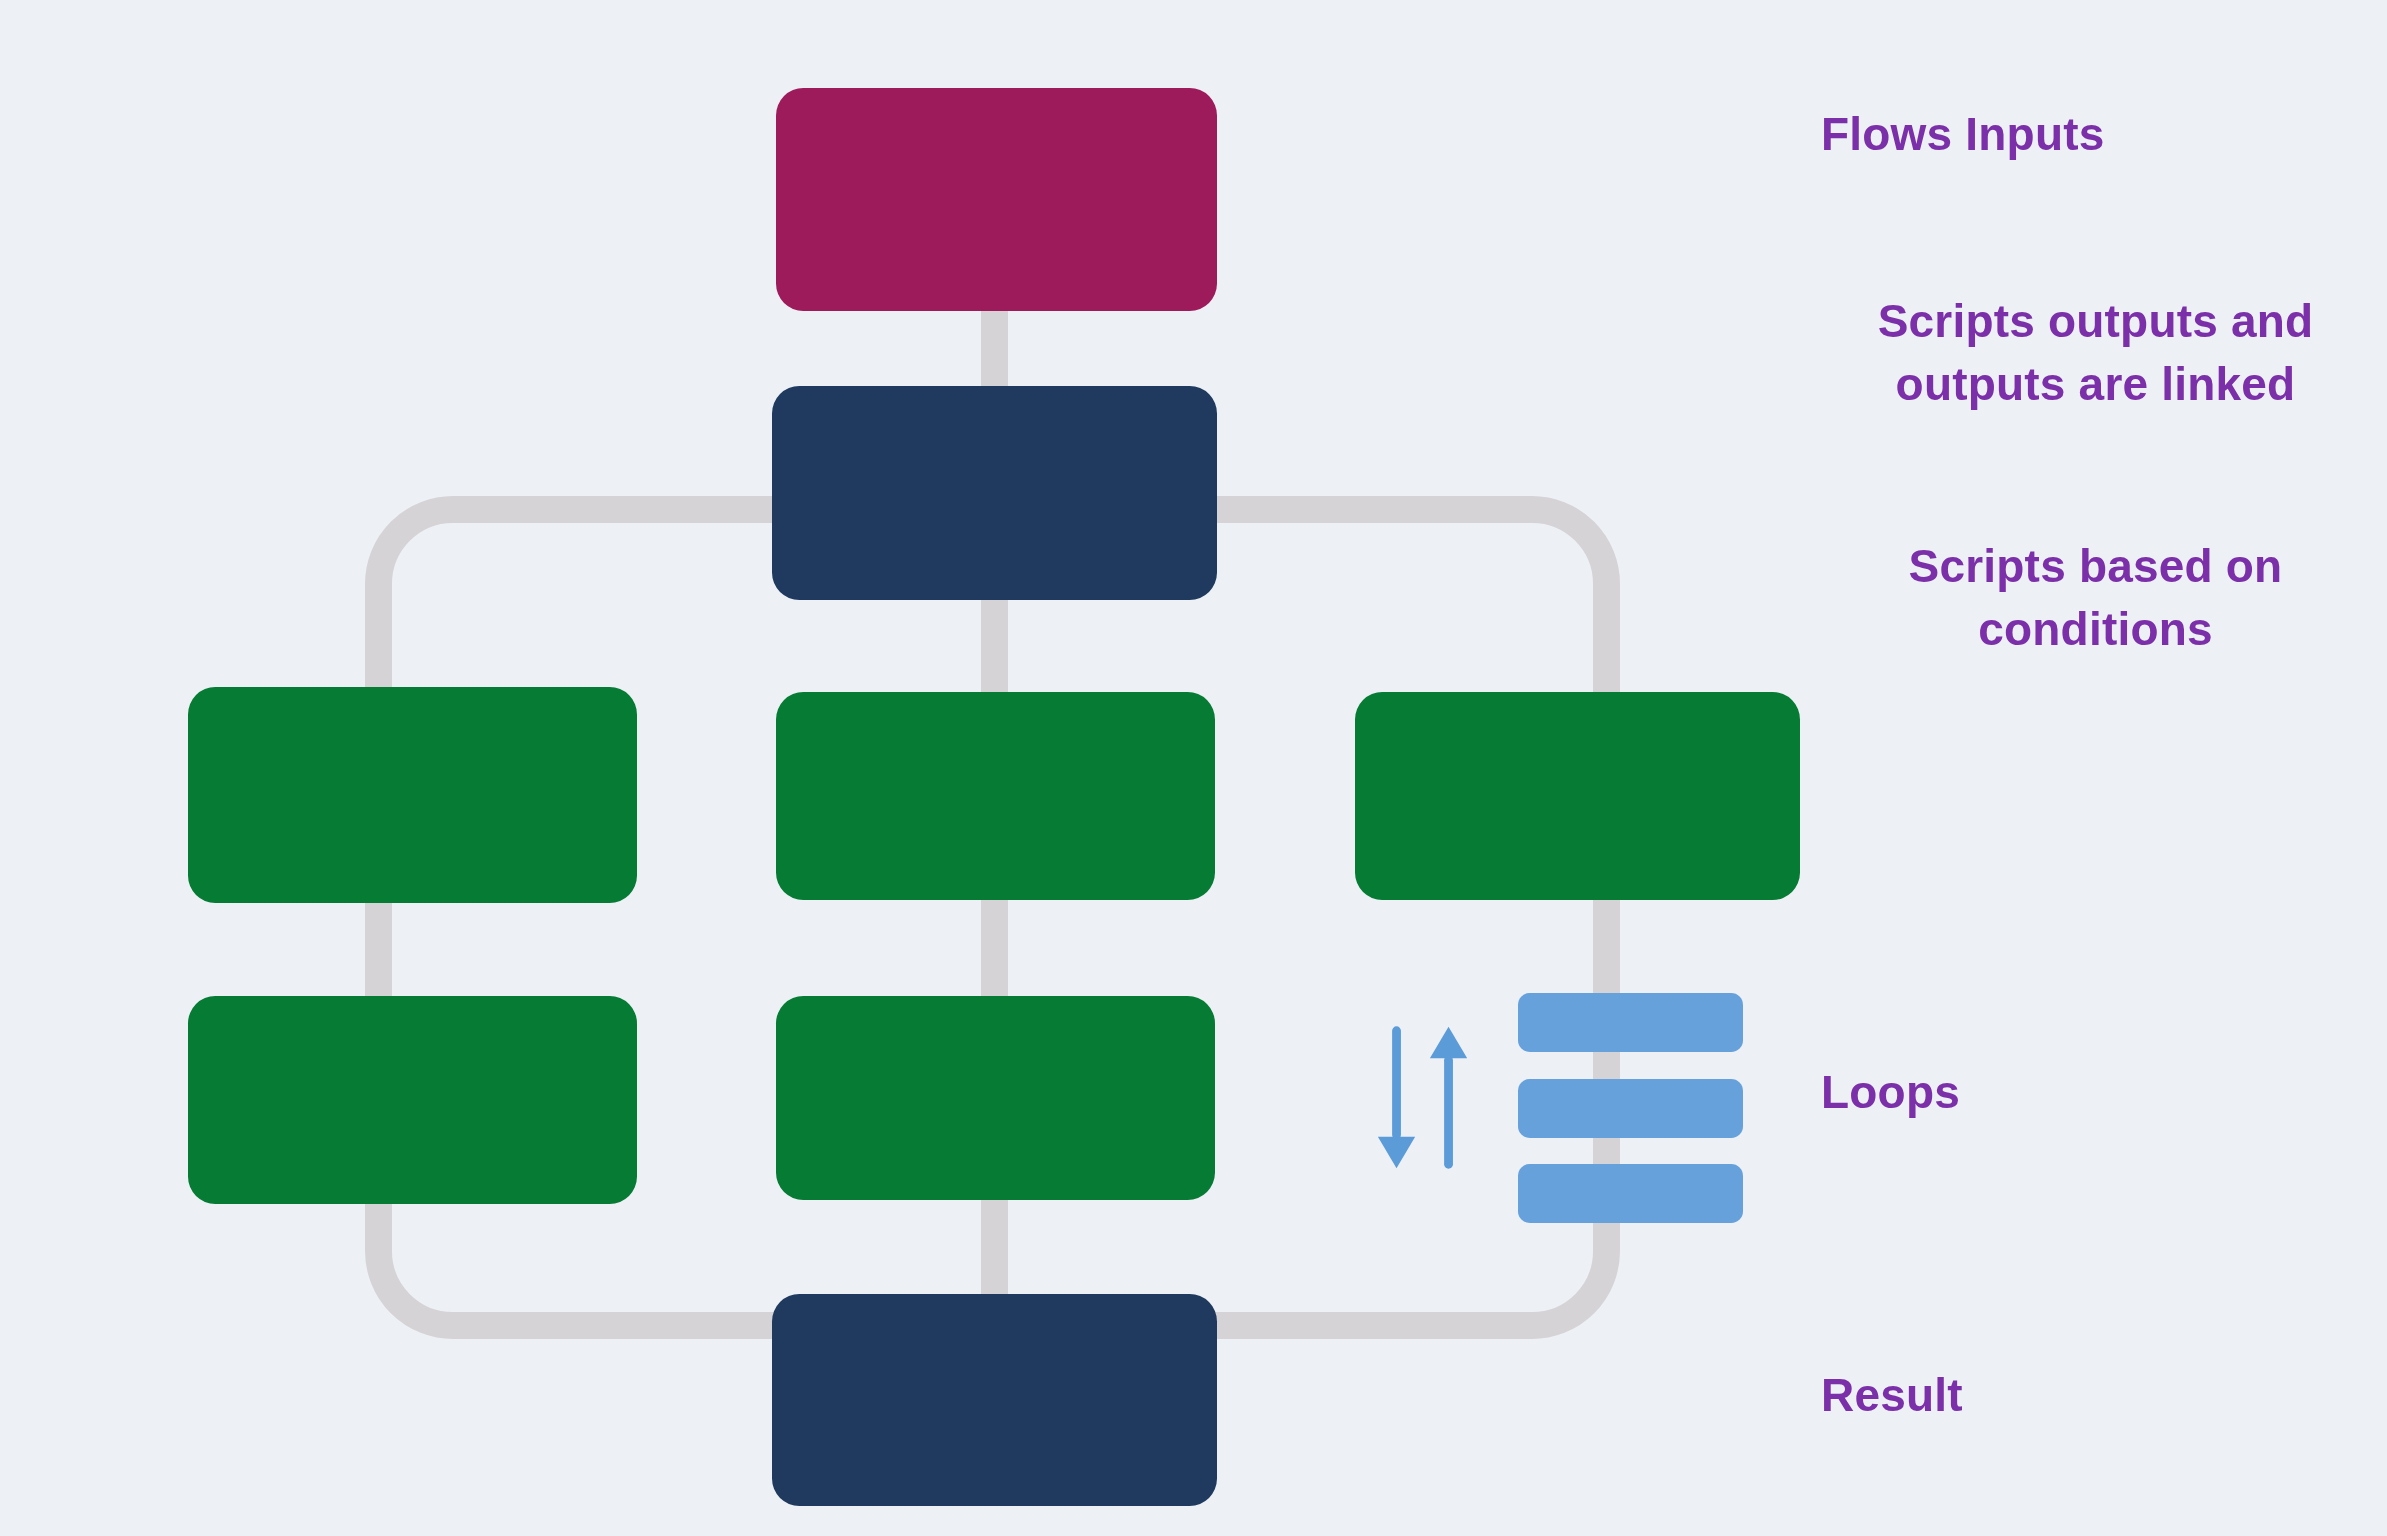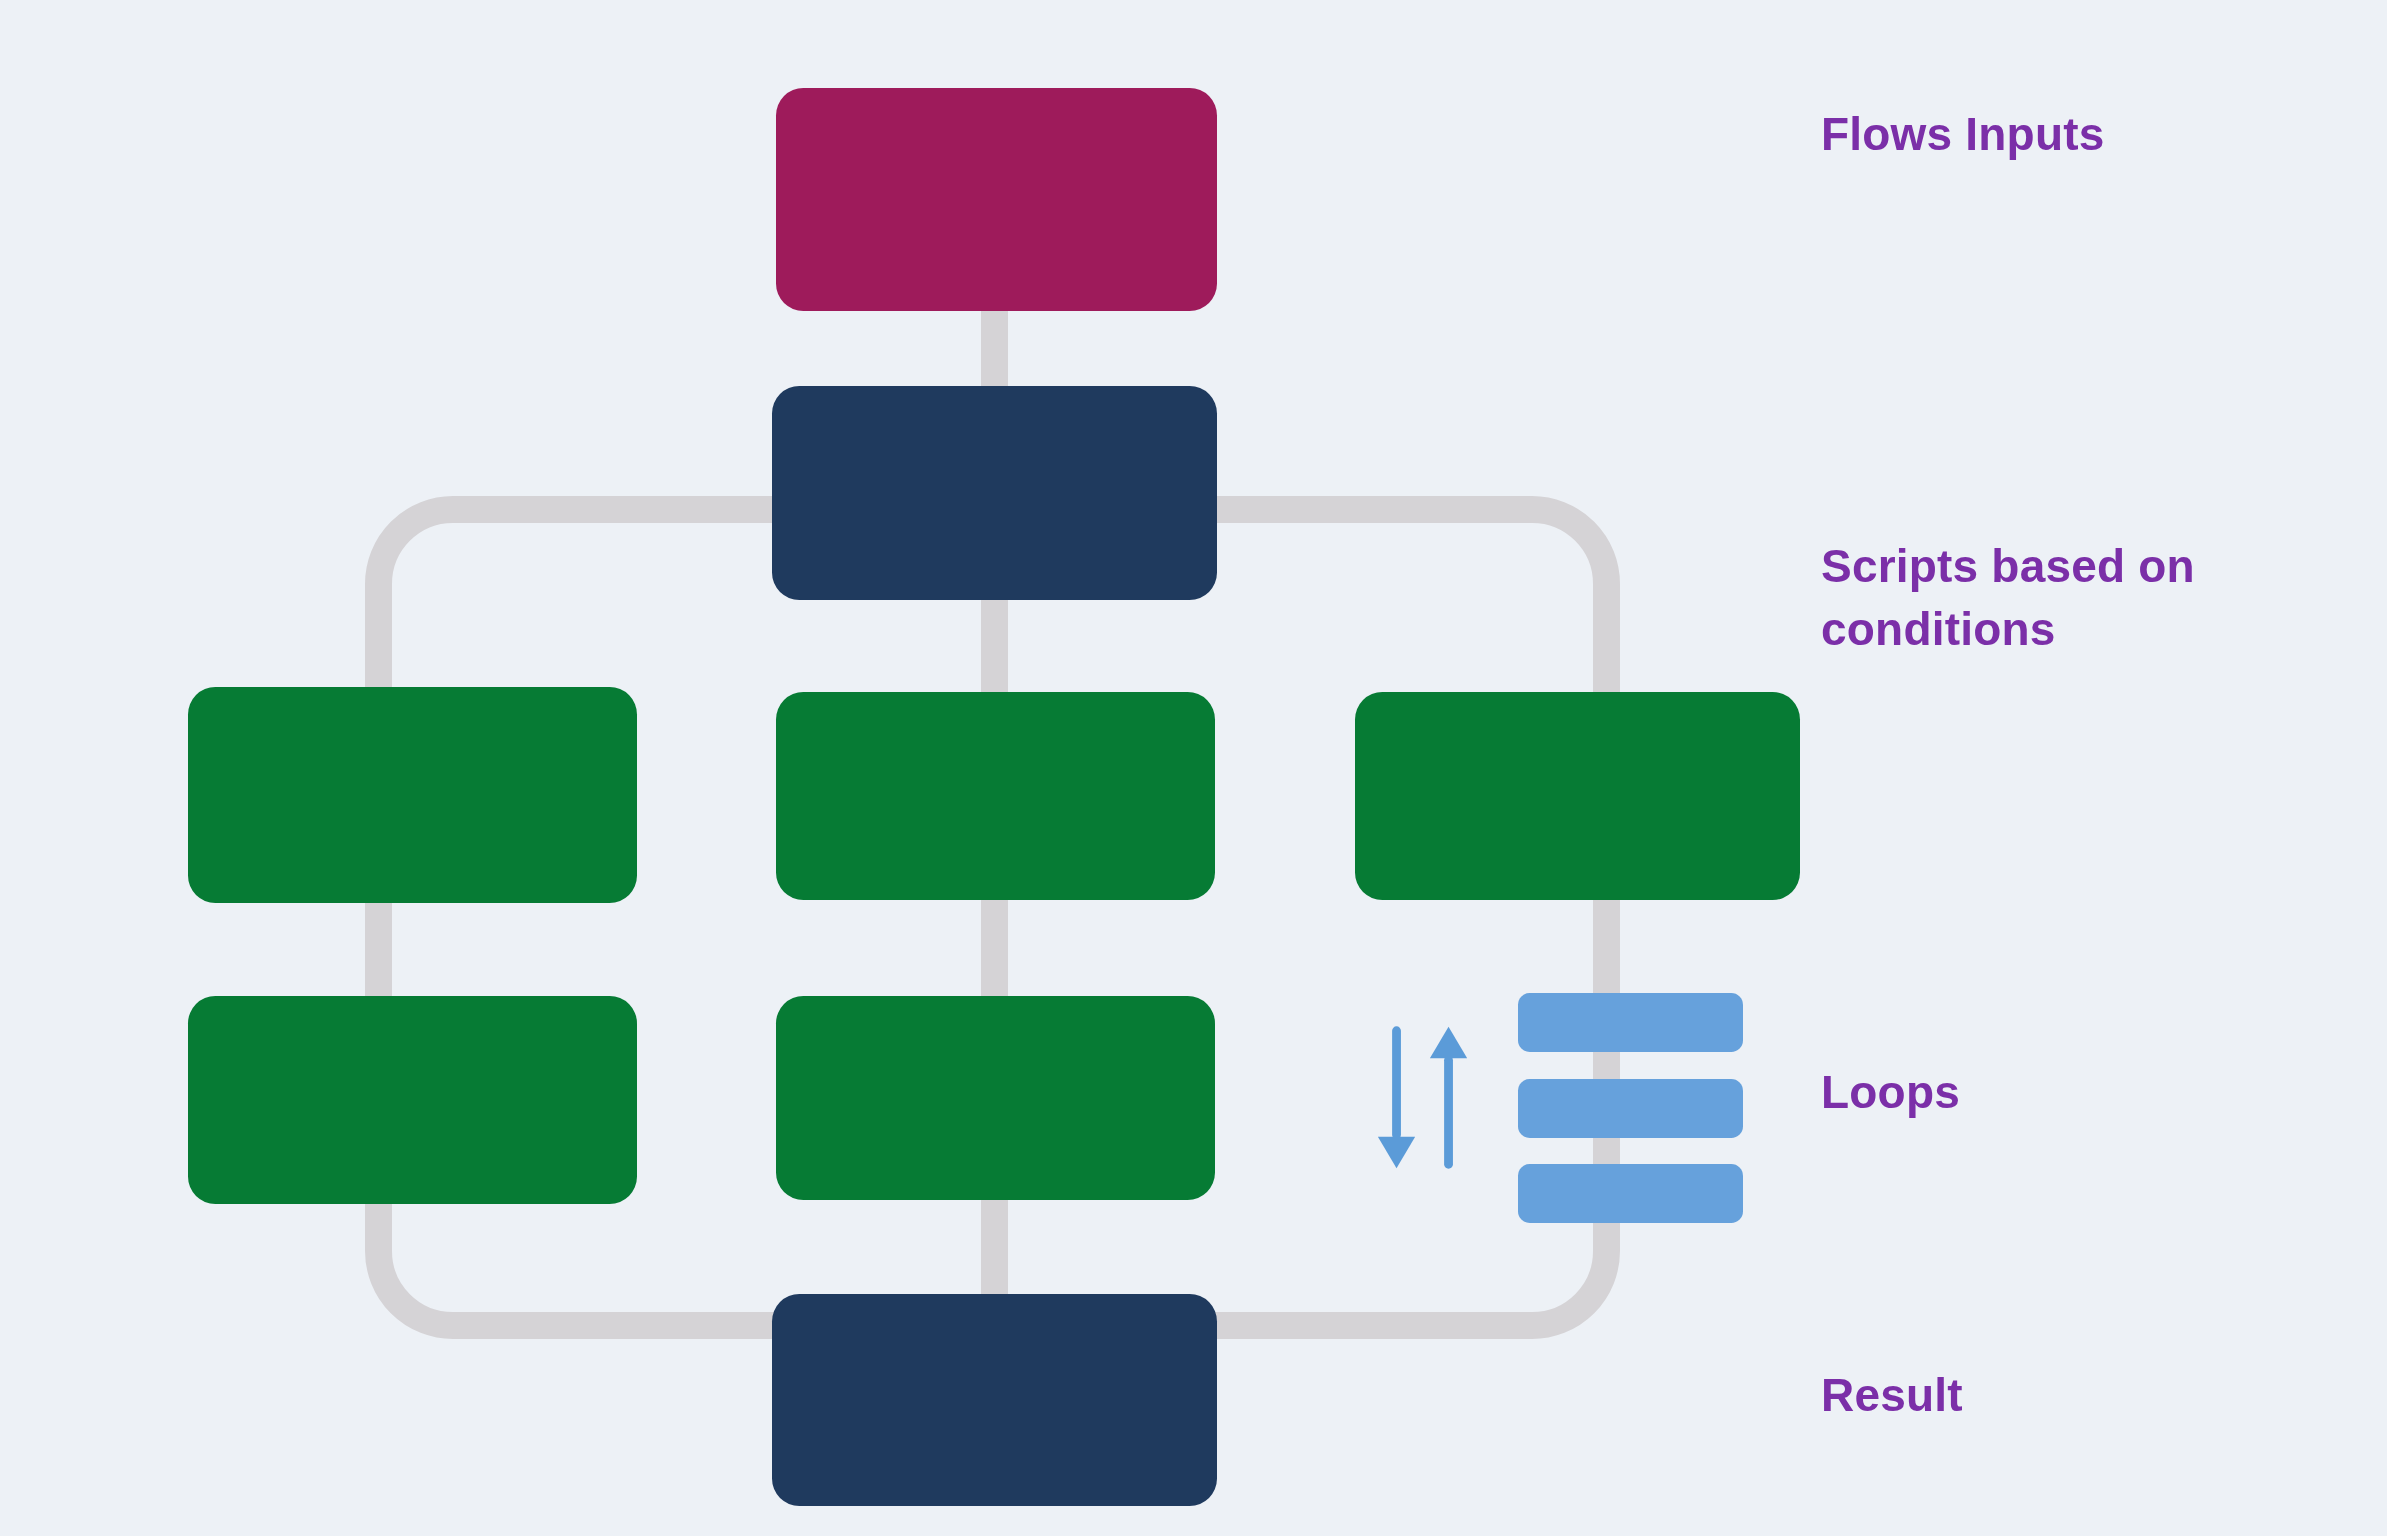--- a/index.html
+++ b/index.html
@@ -9,20 +9,21 @@
   body {
     background: var(--background, #EDF1F6);
     font-family: "Liberation Sans", "DejaVu Sans", sans-serif;
   }
   .canvas {
     position: relative;
     width: 2388px;
     height: 1537px;
     background: var(--background, #EDF1F6);
     overflow: hidden;
+    text-align: center;
   }
 
   
   .connector {
     position: absolute;
     background: var(--connector, #D5D3D6);
   }
   .loop-frame {
     left: 365px;
     top: 496px;
@@ -122,18 +123,19 @@
       <path d="M80 8 L61 40 L99 40 Z" stroke="none"></path>
     </g>
   </svg>
   <div class="loops-bars">
     <div class="loops-bar"></div>
     <div class="loops-bar"></div>
     <div class="loops-bar"></div>
   </div>
 
   <div class="label l-flows">Flows Inputs</div>
+  <div class="label l-scripts">Scripts outputs and outputs are linked</div>
   <div class="label l-branches">Scripts based on conditions</div>
   <div class="label l-loops">Loops</div>
   <div class="label l-result">Result</div>
 
 </div>
 
 
 </body></html>

